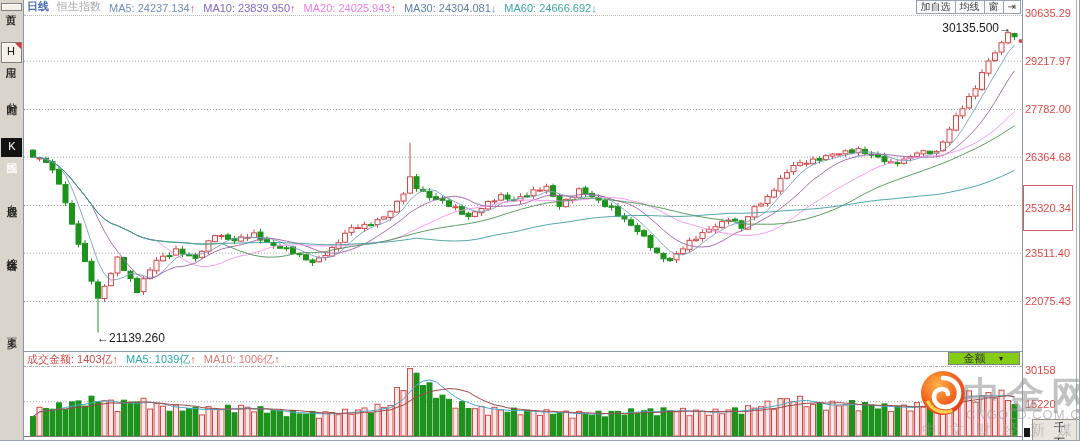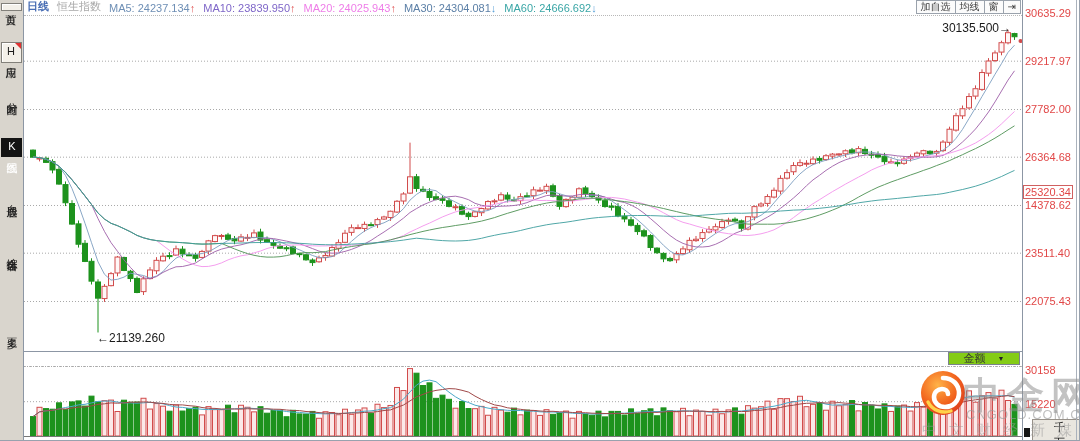--- a/index.html
+++ b/index.html
@@ -37,21 +37,21 @@
   .annotation-low{left:97px;top:331px;}
   
   .vol-header{position:absolute;left:27px;top:353px;height:12px;display:flex;align-items:center;gap:8px;
               font-size:11px;white-space:nowrap;}
   .dropdown{position:absolute;left:948px;top:352px;width:72px;height:13px;border:1px solid #7a828c;background:#84cc16;
             font-size:11px;color:#333;display:flex;align-items:center;justify-content:center;gap:12px;cursor:pointer;}
   .dropdown .caret{font-size:7px;color:#222;}
   
   .axis-col{position:absolute;left:1022px;top:0;width:58px;height:441px;border-left:1px solid #8c96a4;background:#fff;}
   .axis-label{position:absolute;left:2px;font-size:11px;color:#e14747;white-space:nowrap;}
-  .axis-marker{position:absolute;left:0px;font-size:11px;color:#e14747;border:1px solid #d06060;background:#fff;padding:0 1px;white-space:nowrap;}
+  .axis-marker{position:absolute;left:0px;font-size:11px;color:#e14747;border:1px solid #d06060;background:#fff;padding:16px 1px;white-space:nowrap;}
   .unit-chip{position:absolute;left:9px;top:419px;font-size:11px;color:#111;background:#e9e6df;border:1px solid #979189;padding:0 21px;}
   .zero-mark{position:absolute;left:1px;top:428px;width:6px;height:9px;background:#161616;}
   
   .wm{pointer-events:none;}
   .wm-logo{position:absolute;left:920px;top:370px;}
   .wm-title{position:absolute;left:963px;top:371px;font-size:37px;font-weight:bold;color:#8d8d8d;opacity:.52;letter-spacing:7px;white-space:nowrap;}
   .wm-domain{position:absolute;left:966px;top:407px;font-size:13px;color:#9a9a9a;opacity:.62;letter-spacing:1px;white-space:nowrap;}
   .wm-tagline{position:absolute;left:922px;top:421px;font-size:15px;color:#9a9a9a;opacity:.55;letter-spacing:12px;white-space:nowrap;}
 </style>
 </head>
@@ -553,20 +553,23 @@
       <polyline points="9.0,157.2 15.5,157.6 22.0,159.2 28.5,161.9 35.0,166.3 41.5,172.4 48.0,179.8 54.5,187.8 61.0,196.0 67.5,204.5 74.0,213.0 80.5,219.1 87.0,223.3 93.5,225.7 100.0,228.7 106.5,231.8 113.0,235.4 119.5,237.8 126.0,239.5 132.5,240.6 139.0,241.3 145.5,242.0 152.0,242.3 158.5,242.7 165.0,243.2 171.5,243.8 178.0,244.1 184.5,244.0 191.0,243.7 197.5,243.4 204.0,246.2 210.5,248.9 217.0,251.4 223.5,253.6 230.0,255.3 236.5,256.5 243.0,257.1 249.5,257.1 256.0,256.7 262.5,255.6 269.0,254.1 275.5,253.0 282.0,252.6 288.5,252.7 295.0,252.3 301.5,251.6 308.0,250.1 314.5,248.9 321.0,247.6 327.5,246.5 334.0,245.6 340.5,244.5 347.0,243.8 353.5,242.6 360.0,241.3 366.5,239.8 373.0,238.1 379.5,236.5 386.0,234.6 392.5,233.0 399.0,231.4 405.5,230.0 412.0,228.7 418.5,227.5 425.0,226.6 431.5,225.5 438.0,224.6 444.5,223.6 451.0,222.4 457.5,221.1 464.0,219.4 470.5,217.6 477.0,215.4 483.5,213.3 490.0,211.4 496.5,209.4 503.0,207.7 509.5,206.0 516.0,204.5 522.5,203.1 529.0,202.1 535.5,201.5 542.0,200.6 548.5,199.9 555.0,198.9 561.5,198.4 568.0,198.2 574.5,198.4 581.0,199.4 587.5,200.0 594.0,200.8 600.5,201.6 607.0,202.4 613.5,203.5 620.0,204.5 626.5,205.8 633.0,207.1 639.5,208.5 646.0,210.1 652.5,211.6 659.0,213.2 665.5,214.5 672.0,216.0 678.5,217.1 685.0,218.1 691.5,219.1 698.0,219.9 704.5,220.9 711.0,222.0 717.5,223.4 724.0,224.1 730.5,224.1 737.0,224.2 743.5,224.2 750.0,224.2 756.5,223.7 763.0,222.9 769.5,221.8 776.0,220.3 782.5,218.9 789.0,217.0 795.5,215.0 802.0,212.7 808.5,210.1 815.0,207.4 821.5,204.1 828.0,200.8 834.5,197.1 841.0,193.6 847.5,190.3 854.0,187.2 860.5,184.6 867.0,182.0 873.5,179.7 880.0,177.4 886.5,175.0 893.0,172.8 899.5,170.4 906.0,168.2 912.5,165.6 919.0,163.2 925.5,160.6 932.0,157.6 938.5,154.7 945.0,151.6 951.5,148.6 958.0,145.3 964.5,141.8 971.0,138.1 977.5,134.1 984.0,129.9 990.5,125.8 " fill="none" stroke="#4E9153" stroke-width="1" opacity="0.9"></polyline>
       <polyline points="9.0,157.2 15.5,157.6 22.0,159.2 28.5,161.9 35.0,166.3 41.5,172.4 48.0,179.8 54.5,187.8 61.0,196.0 67.5,204.5 74.0,213.0 80.5,219.1 87.0,223.3 93.5,225.7 100.0,228.7 106.5,231.8 113.0,235.4 119.5,237.8 126.0,239.5 132.5,240.6 139.0,241.3 145.5,242.0 152.0,242.3 158.5,242.7 165.0,243.2 171.5,243.8 178.0,244.1 184.5,244.0 191.0,243.7 197.5,243.4 204.0,243.3 210.5,243.2 217.0,243.0 223.5,242.8 230.0,242.6 236.5,242.5 243.0,242.5 249.5,242.6 256.0,242.7 262.5,242.8 269.0,243.1 275.5,243.3 282.0,243.7 288.5,244.2 295.0,244.5 301.5,244.7 308.0,244.8 314.5,244.7 321.0,244.5 327.5,244.1 334.0,243.8 340.5,243.4 347.0,243.1 353.5,242.7 360.0,242.2 366.5,241.6 373.0,240.9 379.5,240.1 386.0,239.1 392.5,238.2 399.0,238.8 405.5,239.4 412.0,240.1 418.5,240.6 425.0,240.9 431.5,241.0 438.0,240.8 444.5,240.4 451.0,239.5 457.5,238.3 464.0,236.7 470.5,235.3 477.0,234.0 483.5,233.0 490.0,231.9 496.5,230.5 503.0,228.9 509.5,227.4 516.0,226.1 522.5,224.8 529.0,223.8 535.5,223.0 542.0,222.2 548.5,221.2 555.0,220.1 561.5,219.1 568.0,218.2 574.5,217.5 581.0,217.0 587.5,216.5 594.0,216.1 600.5,215.8 607.0,215.6 613.5,215.5 620.0,215.5 626.5,215.6 633.0,215.8 639.5,216.1 646.0,216.3 652.5,216.4 659.0,216.3 665.5,216.1 672.0,215.7 678.5,215.2 685.0,214.7 691.5,214.3 698.0,213.8 704.5,213.4 711.0,213.2 717.5,213.3 724.0,213.1 730.5,212.8 737.0,212.4 743.5,212.0 750.0,211.6 756.5,211.0 763.0,210.6 769.5,210.1 776.0,209.9 782.5,209.4 789.0,208.9 795.5,208.3 802.0,207.6 808.5,206.8 815.0,205.9 821.5,205.0 828.0,204.0 834.5,202.8 841.0,201.9 847.5,201.0 854.0,200.2 860.5,199.6 867.0,199.0 873.5,198.4 880.0,197.7 886.5,197.1 893.0,196.3 899.5,195.7 906.0,195.1 912.5,194.5 919.0,193.6 925.5,192.3 932.0,190.9 938.5,189.5 945.0,187.9 951.5,186.2 958.0,184.1 964.5,181.8 971.0,179.2 977.5,176.5 984.0,173.4 990.5,170.4 " fill="none" stroke="#3D9D9D" stroke-width="1" opacity="0.9"></polyline>
       <circle cx="996.5" cy="41.10367459280879" r="2" fill="#D14B4B"></circle>
     </svg>
 
   <div class="annotation annotation-high"><span>30135.500</span><span>→</span></div>
   <div class="annotation annotation-low"><span>←</span><span>21139.260</span></div>
 
   <div class="sep-main"></div>
 
+  <div class="vol-header">
+    <span id="vol-items"><span style="color: rgb(208, 74, 74); margin-right: 8px;">成交金额: 1403亿<span class="arrow-up">↑</span></span><span style="color: rgb(43, 168, 168); margin-right: 8px;">MA5: 1039亿<span class="arrow-up">↑</span></span><span style="color: rgb(224, 120, 120); margin-right: 8px;">MA10: 1006亿<span class="arrow-up">↑</span></span></span>
+  </div>
   <div class="dropdown">
     <span>金额</span>
     <span class="caret">▼</span>
   </div>
   <div class="dotted-h" style="top:366px"></div>
 
   <svg id="vol-chart" viewBox="0 0 998 71">
       <line x1="0" y1="0.5" x2="998" y2="0.5" stroke="#A8A8A8" stroke-dasharray="1,2"></line>
       <line x1="0" y1="35.682074408117245" x2="998" y2="35.682074408117245" stroke="#A8A8A8" stroke-dasharray="1,2"></line>
       <rect x="6.5" y="50.58624577226607" width="5" height="19.413754227733932" fill="#1D921D" stroke="#1D921D" stroke-width="1"></rect>

